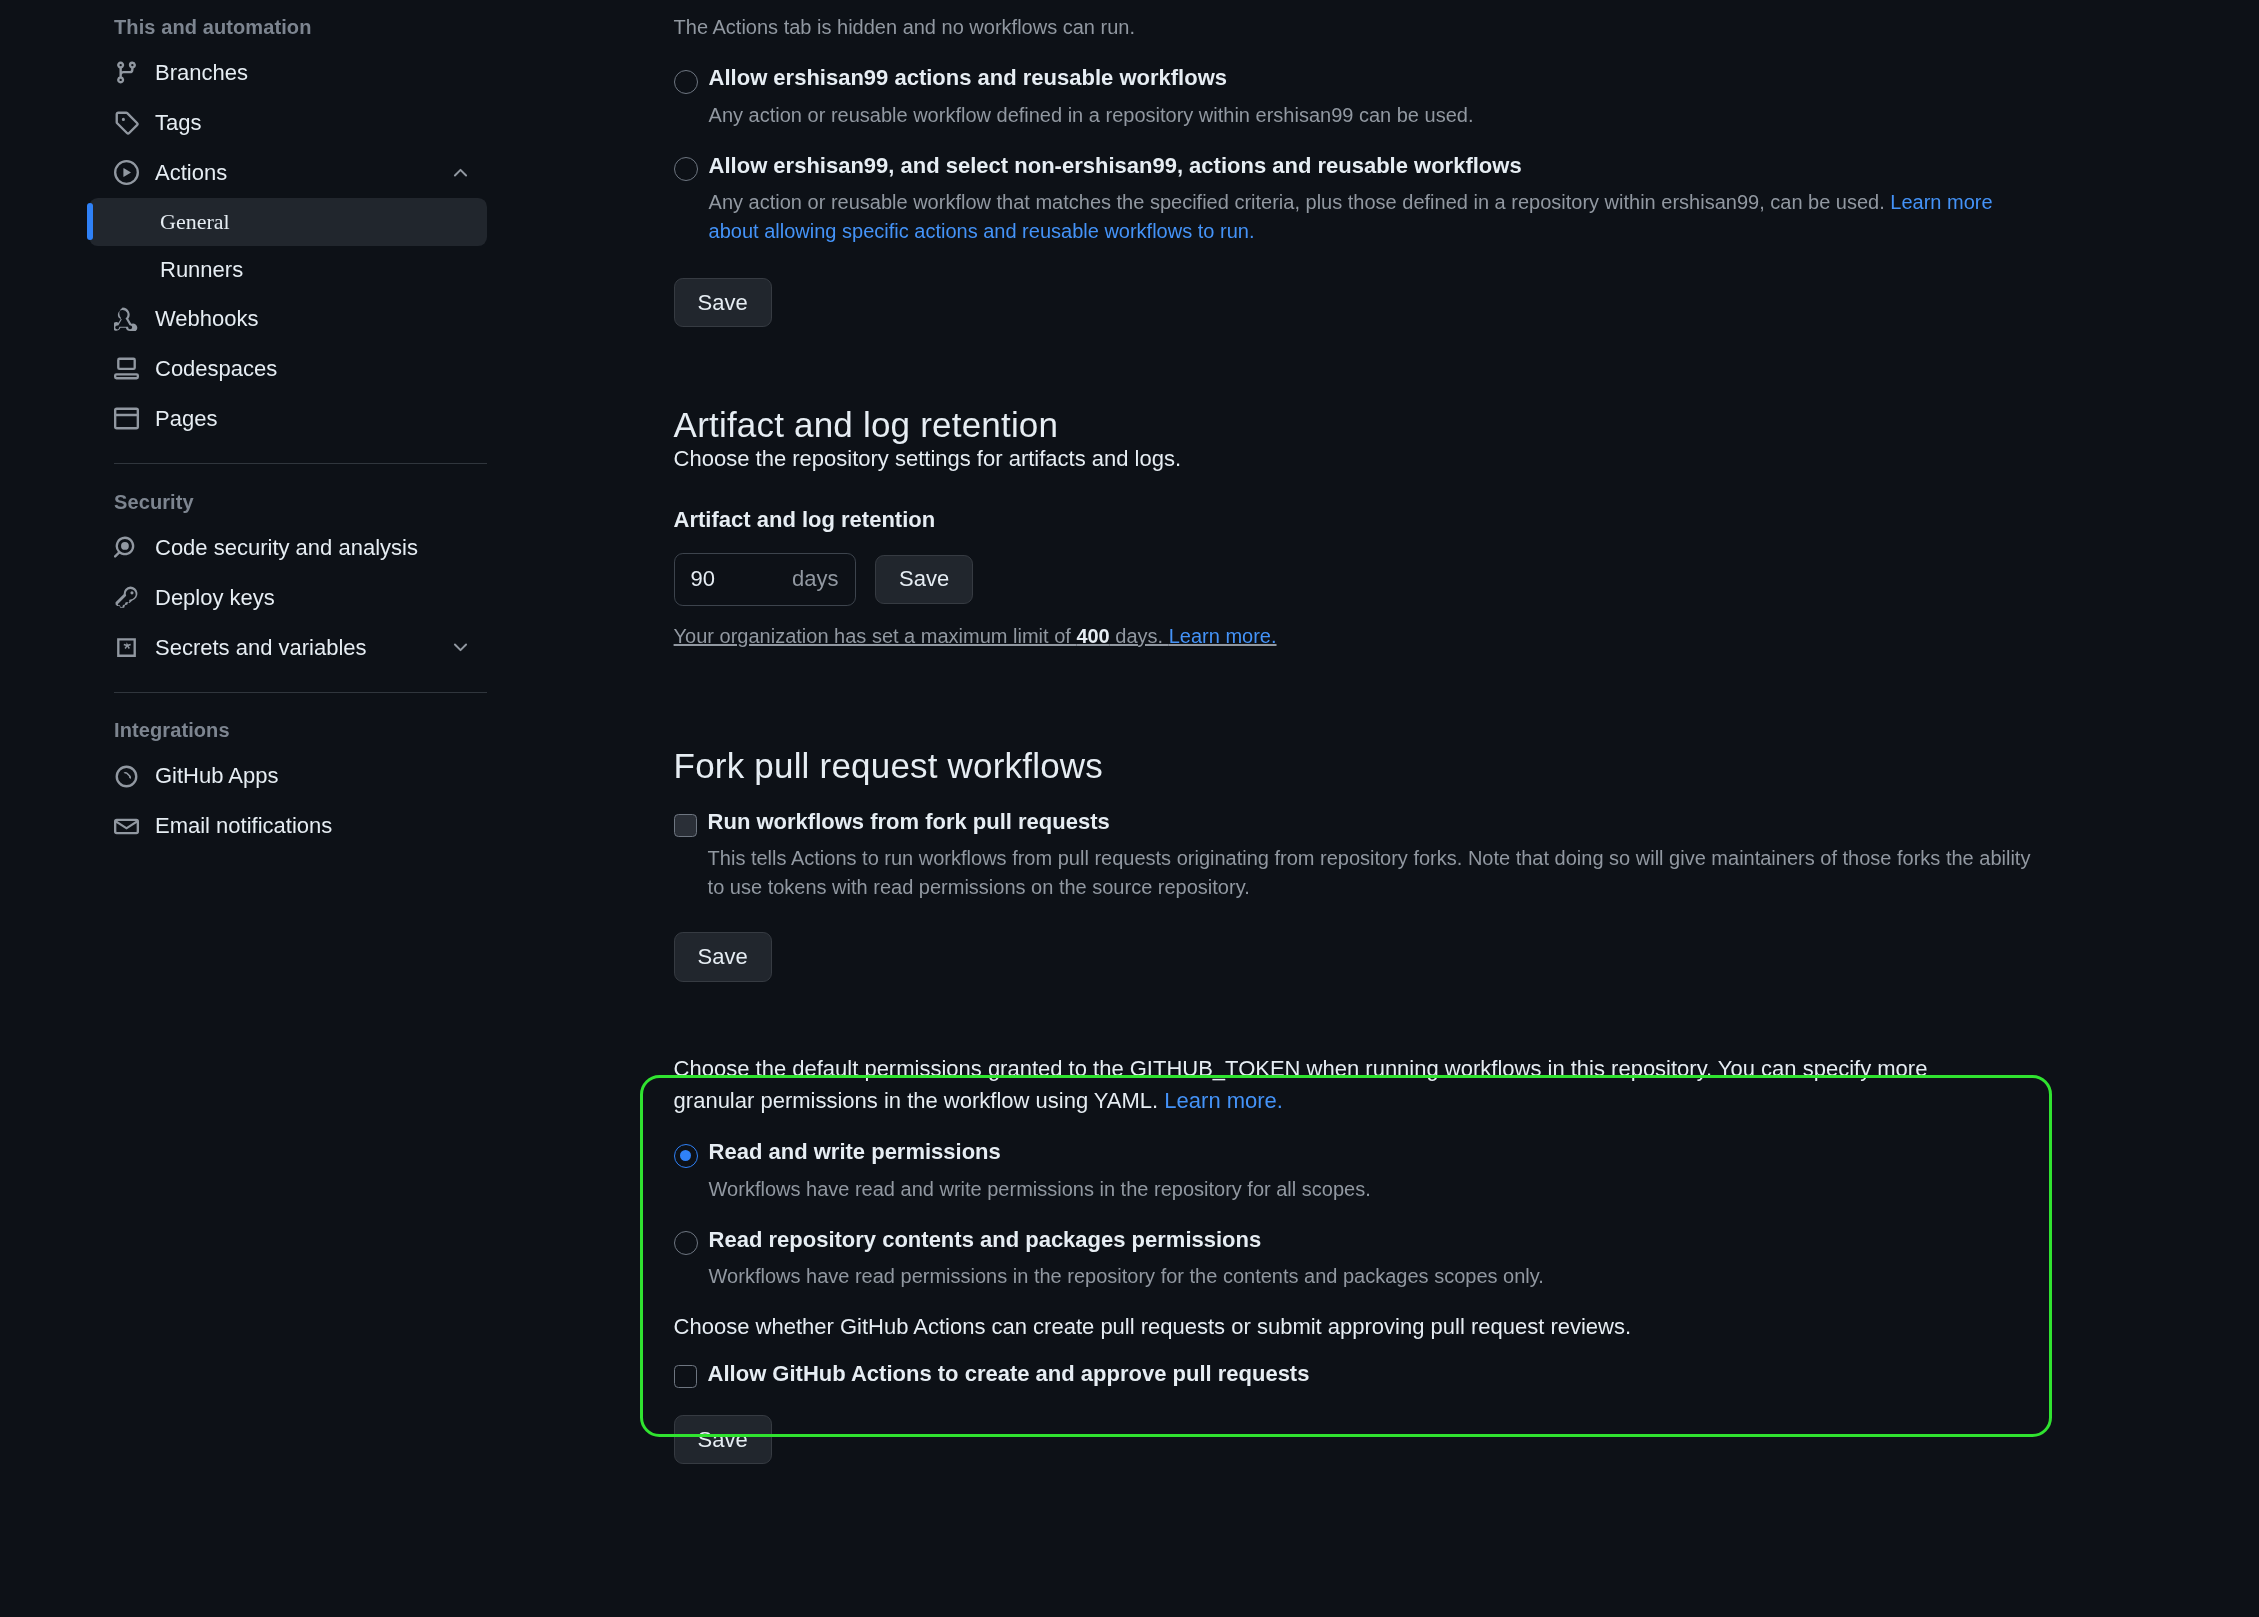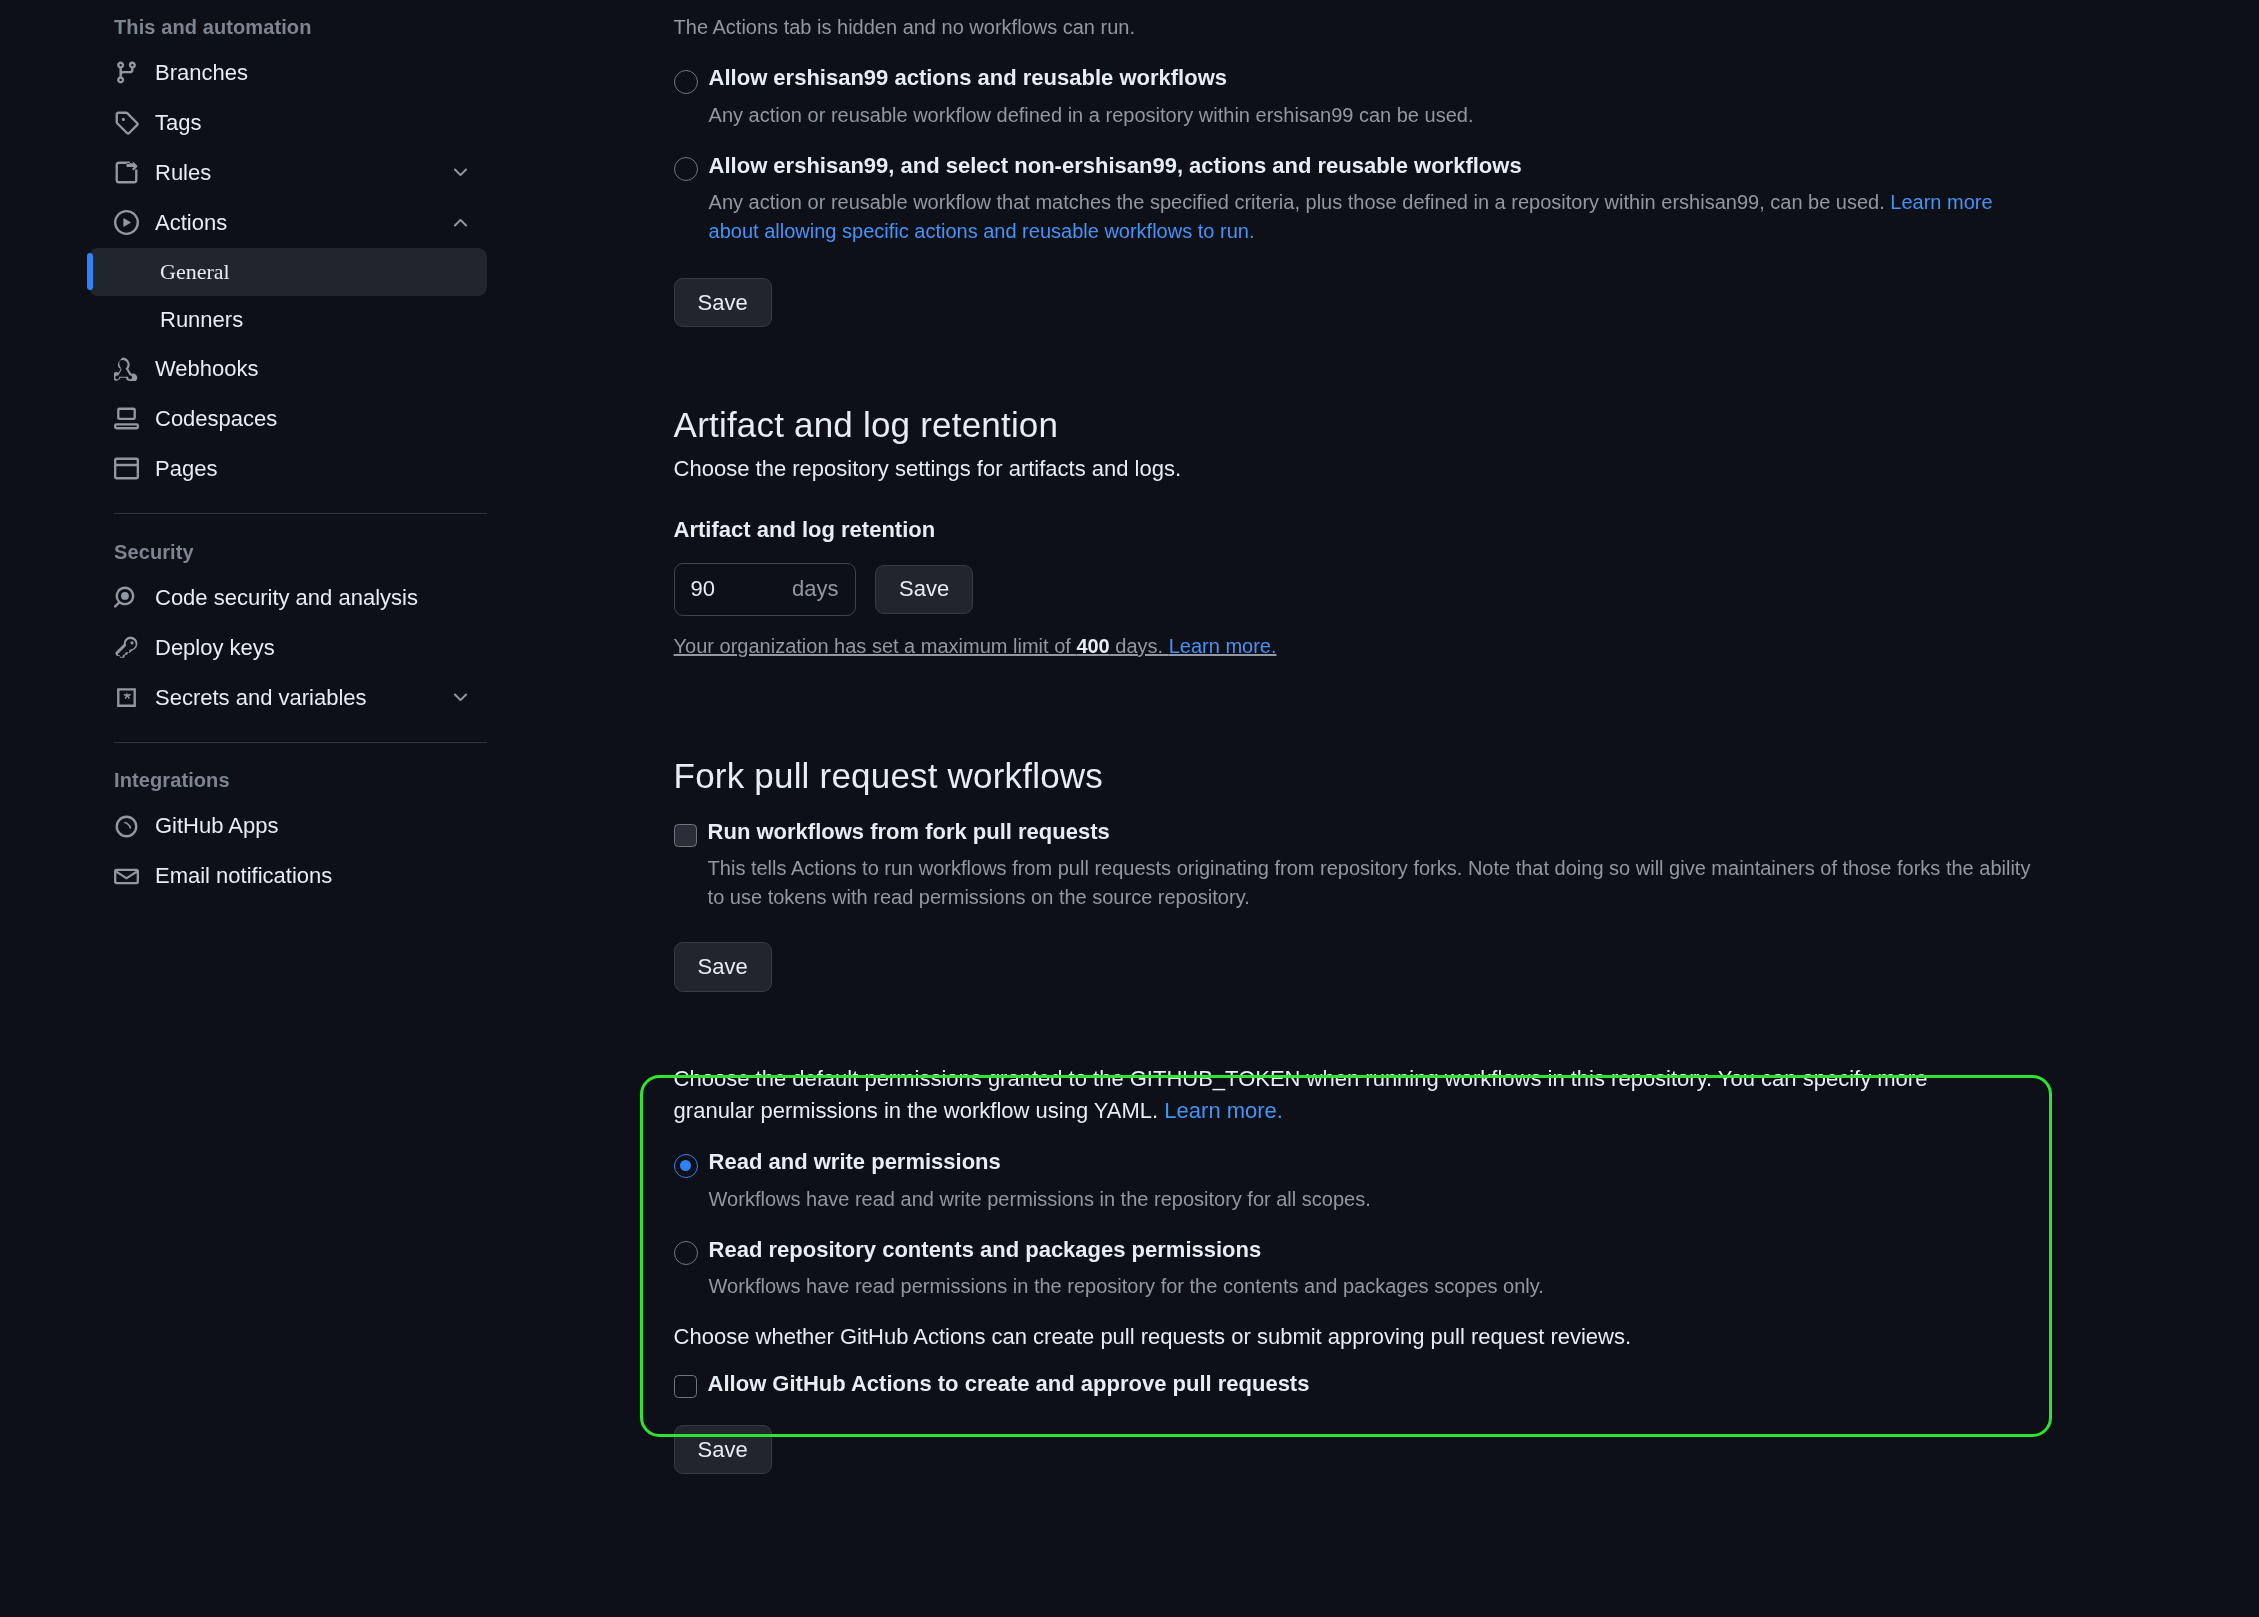--- a/index.html
+++ b/index.html
@@ -165,21 +165,21 @@
     font-size: 35px;
     font-weight: 400;
     color: #e6edf3;
     margin: 0;
     padding: 0;
     letter-spacing: 0.2px;
   }
   .section-sub {
     font-size: 22px;
     color: #e6edf3;
-    margin-top: 11px;
+    margin-top: 1px;
   }
   .label-bold {
     font-size: 22px;
     font-weight: bold;
     margin-top: 35px;
   }
   .retention-row {
     display: flex;
     align-items: center;
     gap: 19.5px;
@@ -241,33 +241,20 @@
 
       <div class="nav-item">
         <span class="icon">
           <svg viewBox="0 0 16 16">
               <path d="M1 7.775V2.75C1 1.784 1.784 1 2.75 1h5.025c.464 0 .91.184 1.238.513l6.25 6.25a1.75 1.75 0 0 1 0 2.474l-5.026 5.026a1.75 1.75 0 0 1-2.474 0l-6.25-6.25A1.752 1.752 0 0 1 1 7.775Zm1.5 0c0 .066.026.13.073.177l6.25 6.25a.25.25 0 0 0 .354 0l5.025-5.025a.25.25 0 0 0 0-.354l-6.25-6.25a.25.25 0 0 0-.177-.073H2.75a.25.25 0 0 0-.25.25ZM6 5a1 1 0 1 1 0 2 1 1 0 0 1 0-2Z"></path>
             </svg>
         </span>
         <span class="label">Tags</span>
       </div>
 
-      <div class="nav-item">
-        <span class="icon">
-          <svg viewBox="0 0 16 16">
-              <path d="M3.25 1A2.25 2.25 0 0 0 1 3.25v9.5A2.25 2.25 0 0 0 3.25 15h9.5A2.25 2.25 0 0 0 15 12.75V6h-1.5v6.75a.75.75 0 0 1-.75.75h-9.5a.75.75 0 0 1-.75-.75v-9.5a.75.75 0 0 1 .75-.75H10V1Zm9.28.22 2.25 2.25a.75.75 0 0 1 0 1.06l-2.25 2.25-1.06-1.06 1.22-1.22H8V2h4.69l-1.22-1.22Z"></path>
-            </svg>
-        </span>
-        <span class="label">Rules</span>
-        <span class="chev">
-          <svg viewBox="0 0 16 16" width="21" height="21">
-              <path fill="currentColor" d="M12.78 5.22a.749.749 0 0 1 0 1.06l-4.25 4.25a.749.749 0 0 1-1.06 0L3.22 6.28a.749.749 0 1 1 1.06-1.06L8 8.939l3.72-3.719a.749.749 0 0 1 1.06 0Z"></path>
-            </svg>
-        </span>
-      </div>
 
       <div class="nav-item">
         <span class="icon">
           <svg viewBox="0 0 16 16">
               <path d="M8 0a8 8 0 1 1 0 16A8 8 0 0 1 8 0ZM1.5 8a6.5 6.5 0 1 0 13 0 6.5 6.5 0 0 0-13 0Zm4.879-2.773 4.264 2.559a.25.25 0 0 1 0 .428l-4.264 2.559A.25.25 0 0 1 6 10.559V5.442a.25.25 0 0 1 .379-.215Z"></path>
             </svg>
         </span>
         <span class="label">Actions</span>
         <span class="chev">
           <svg viewBox="0 0 16 16" width="21" height="21">

